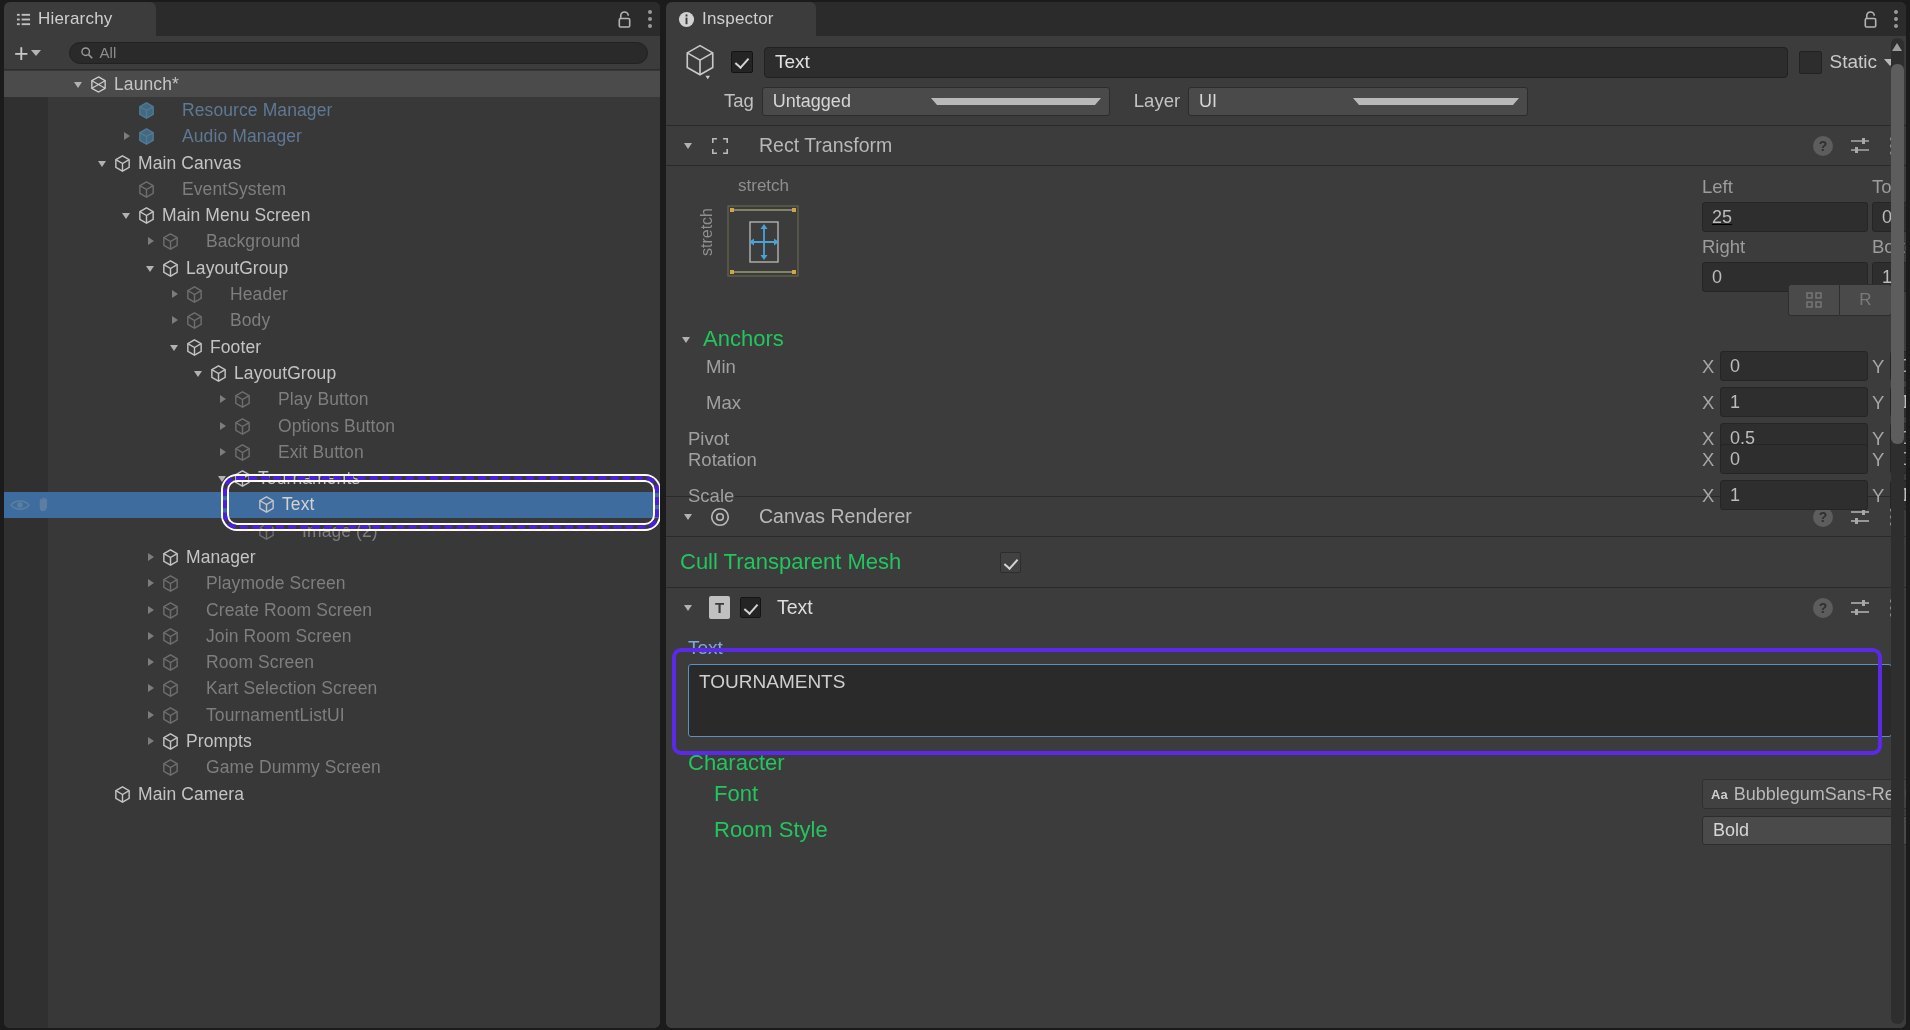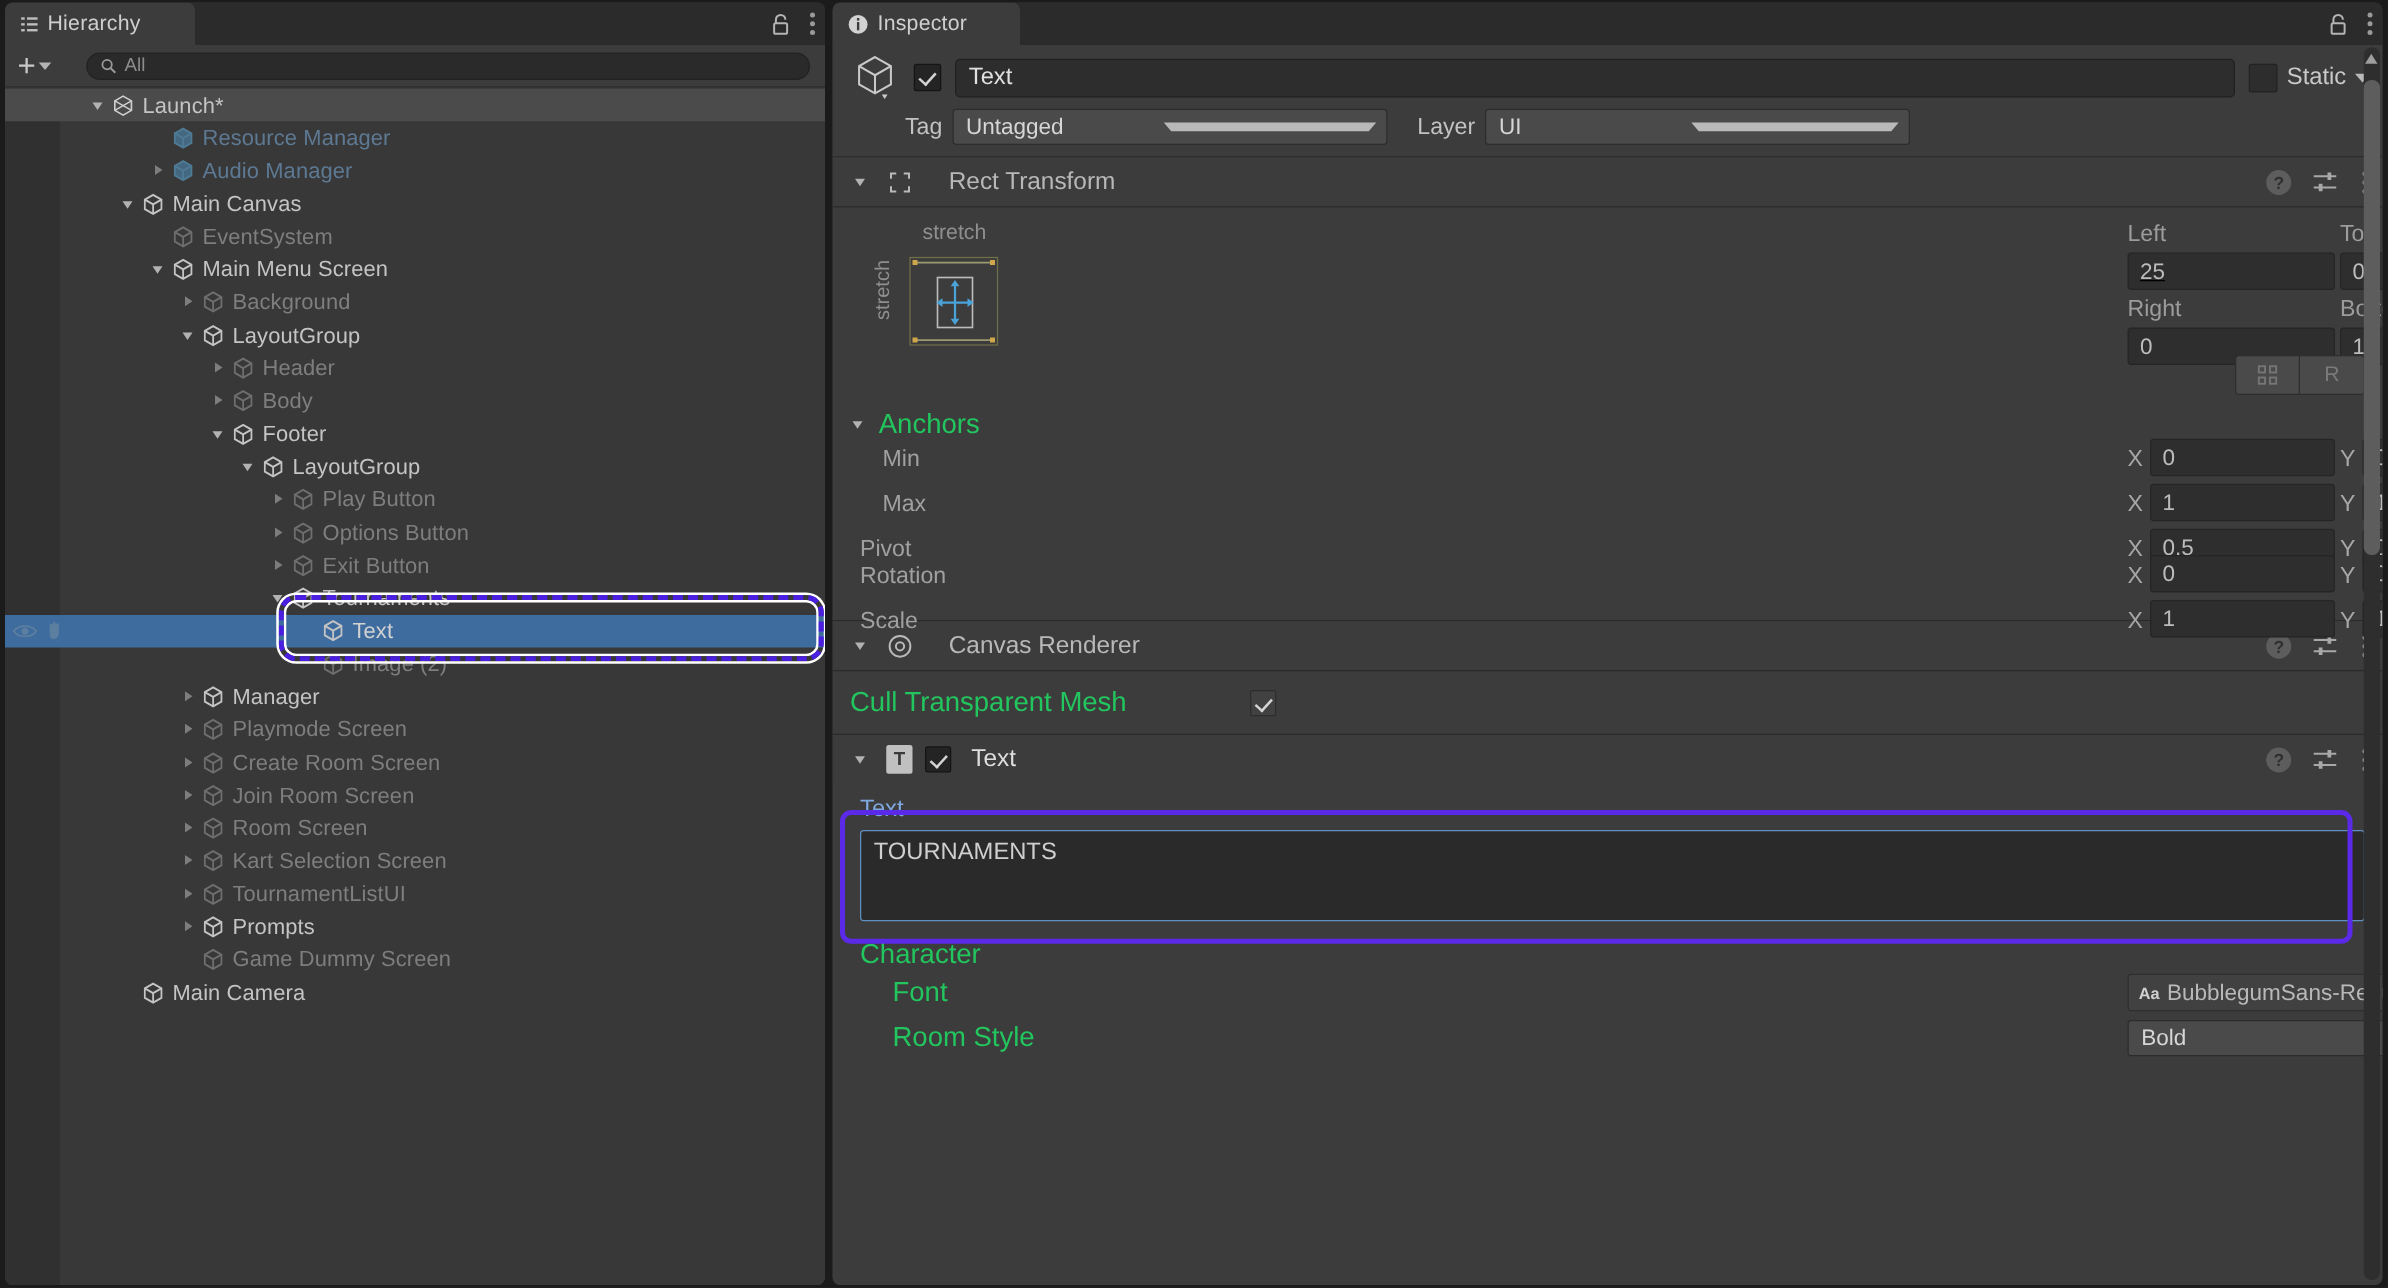--- a/index.html
+++ b/index.html
@@ -30,21 +30,21 @@
         border:1px solid #222; border-radius:11px; display:flex; align-items:center;
         padding:0 10px; gap:6px; }
   .search-txt { color:#8d8d8d; font-size:15px; }
   .h-tree { position:absolute; left:0; right:0; top:69px; bottom:0; background:#383838; }
   .gutter { position:absolute; left:0; top:0; width:44px; bottom:0; background:#303030; }
   .row { position:relative; height:26.3px; display:flex; align-items:center;
          white-space:nowrap; }
   .row.sel { background:#3f6c9e; }
   .row.scene { background:#4b4b4b; }
   .row-label { font-size:17.5px; color:#c4c4c4; letter-spacing:.1px; }
-  .row-label.dim { color:#7e7e7e; }
+  .row-label.dim { color:#7e7e7e;margin-left:20px; }
   .row-label.pref { color:#7aa6cf; }
   .row-label.pref.dim { color:#5d7993; }
   .row-label.white { color:#d2d2d2; }
   .foldout { width:15px; height:15px; position:relative; flex:none; margin-right:2px; }
   .foldout.closed::before { content:""; position:absolute; left:4px; top:3px;
         border-left:6px solid #7d7d7d; border-top:4.5px solid transparent;
         border-bottom:4.5px solid transparent; }
   .foldout.open::before { content:""; position:absolute; left:2px; top:5px;
         border-top:6px solid #b2b2b2; border-left:4.5px solid transparent;
         border-right:4.5px solid transparent; }

